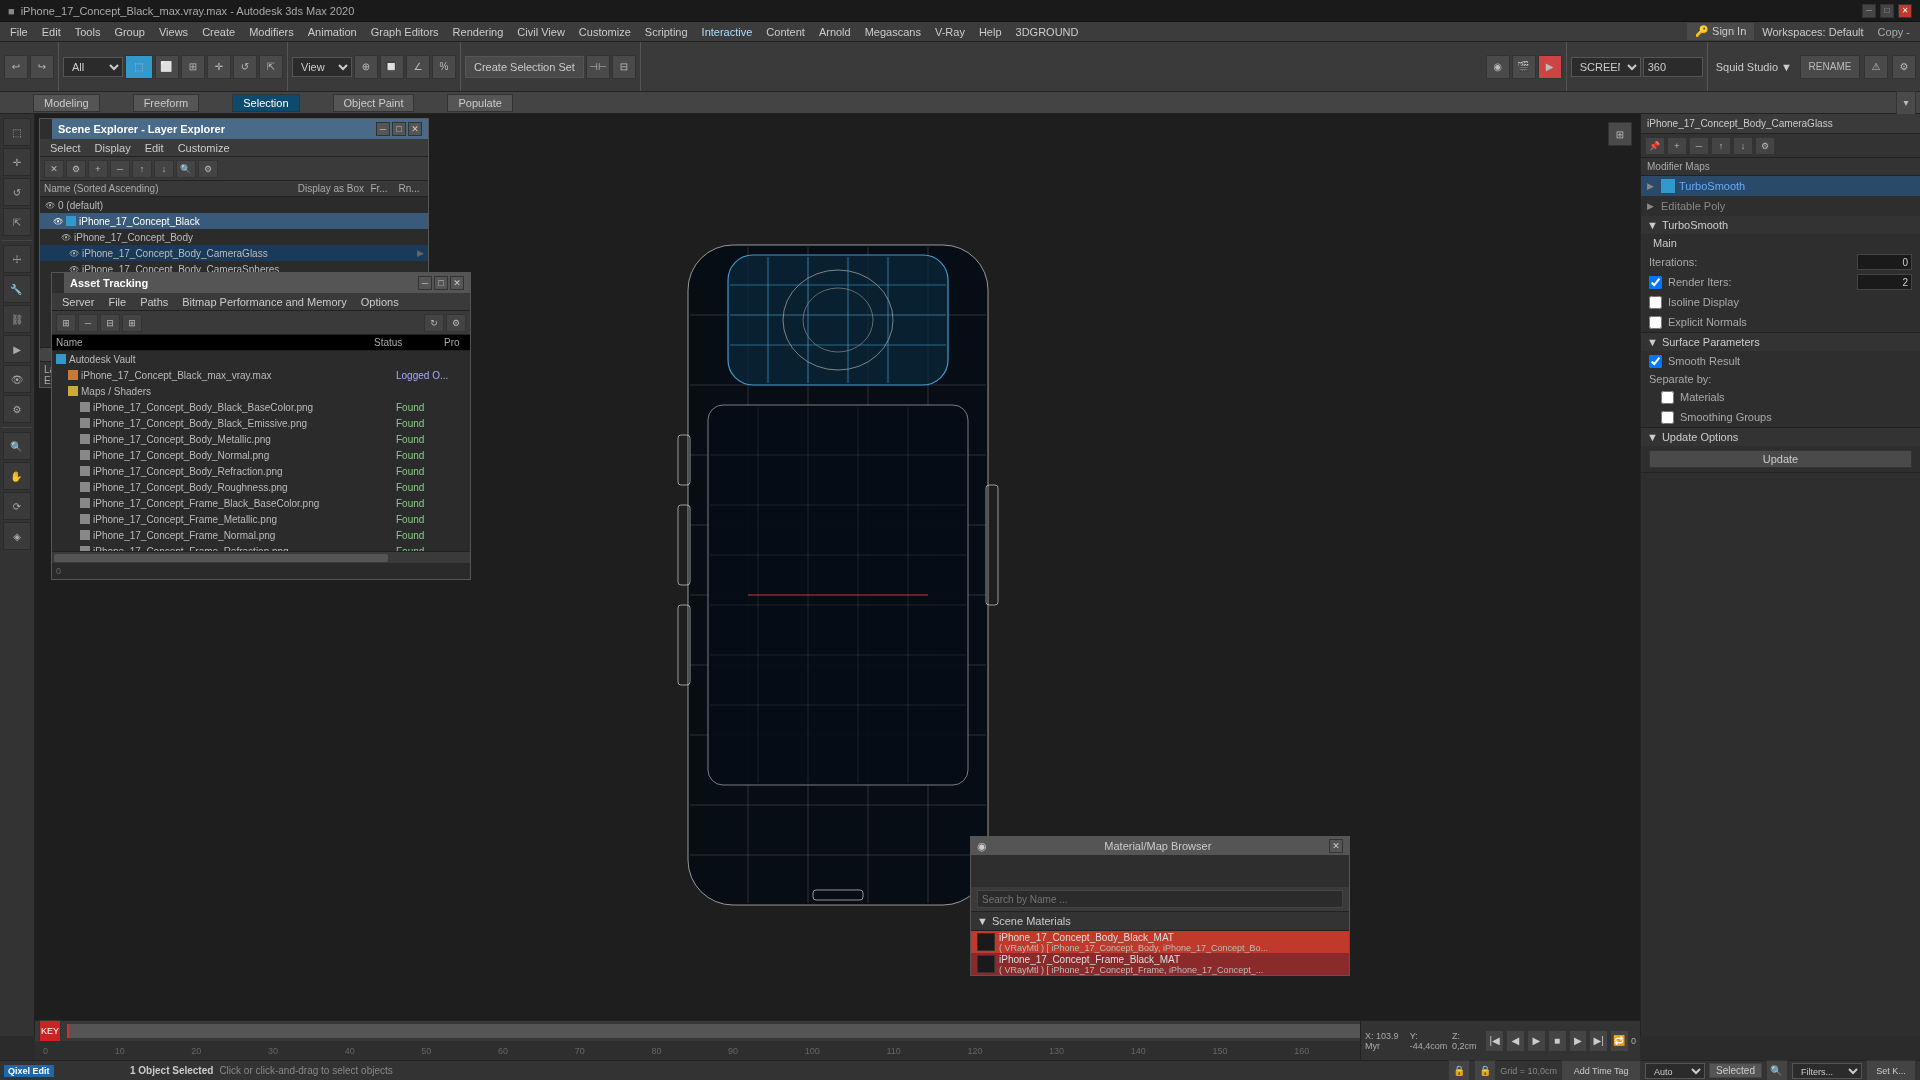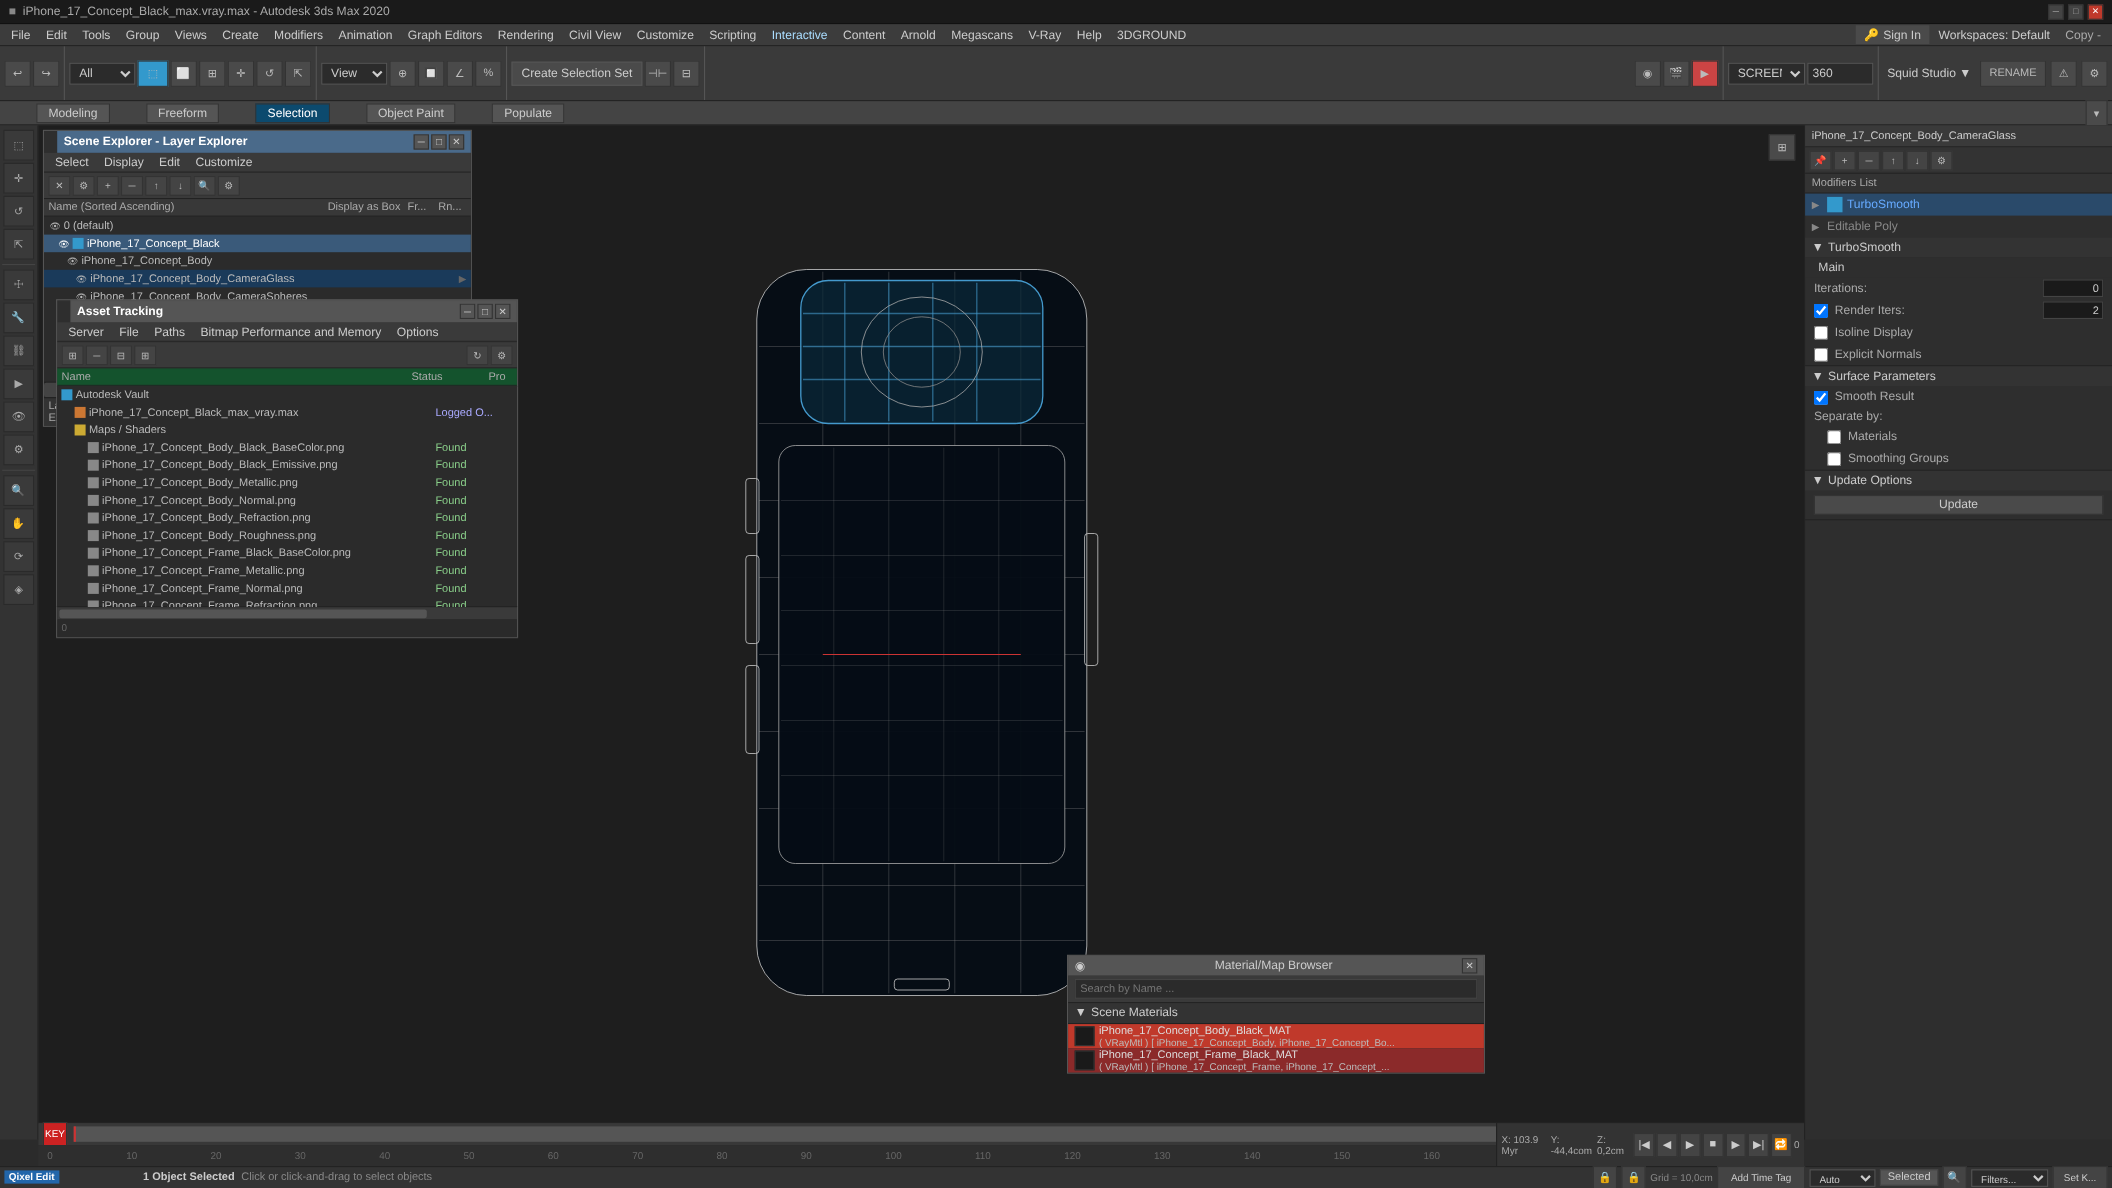--- a/index.html
+++ b/index.html
@@ -354,21 +354,21 @@
       height: 24px;
       background: #3a3a3a;
       display: flex;
       align-items: center;
       padding: 0 4px;
       gap: 2px;
       border-bottom: 1px solid #222;
     }
     .asset-col-headers {
       display: flex;
-      background: #14532d;
+      background: #000000;
       border-bottom: 1px solid #222;
       font-size: 10px;
       color: #aaa;
     }
     .asset-col-name { flex: 1; padding: 2px 4px; }
     .asset-col-status { width: 70px; padding: 2px 4px; }
     .asset-col-pro { width: 30px; padding: 2px 4px; }
 
     .asset-list {
       height: 200px;
@@ -538,20 +538,21 @@
       align-items: center;
       padding: 0 6px;
       font-size: 11px;
       color: #ccc;
       justify-content: space-between;
     }
     .mb-search {
       padding: 3px 6px;
       background: #3a3a3a;
       border-bottom: 1px solid #222;
+      margin-top: 32px;
     }
     .mb-search-input {
       background: #2b2b2b;
       border: 1px solid #444;
       color: #ccc;
       width: 100%;
       height: 18px;
       padding: 1px 4px;
       font-size: 10px;
     }
@@ -1083,21 +1084,21 @@
       <span style="font-size:10px; color:#ccc;">iPhone_17_Concept_Body_CameraGlass</span>
     </div>
     <div class="rp-toolbar">
       <div class="panel-tb-btn">📌</div>
       <div class="panel-tb-btn">+</div>
       <div class="panel-tb-btn">─</div>
       <div class="panel-tb-btn">↑</div>
       <div class="panel-tb-btn">↓</div>
       <div class="panel-tb-btn">⚙</div>
     </div>
-    <div class="modifier-list-label">Modifiers List</div>
+    <div class="modifier-list-label">Modifier Maps</div>
 
     <div class="modifier-item active" style="background:#2a4a6a;">
       <span class="expand-icon">▶</span>
       <span style="width:14px; height:14px; background:#3399cc; margin-right:4px; display:inline-block;"></span>
       <span style="color:#66aaff;">TurboSmooth</span>
     </div>
     <div class="modifier-item inactive">
       <span class="expand-icon">▶</span>
       <span>Editable Poly</span>
     </div>

